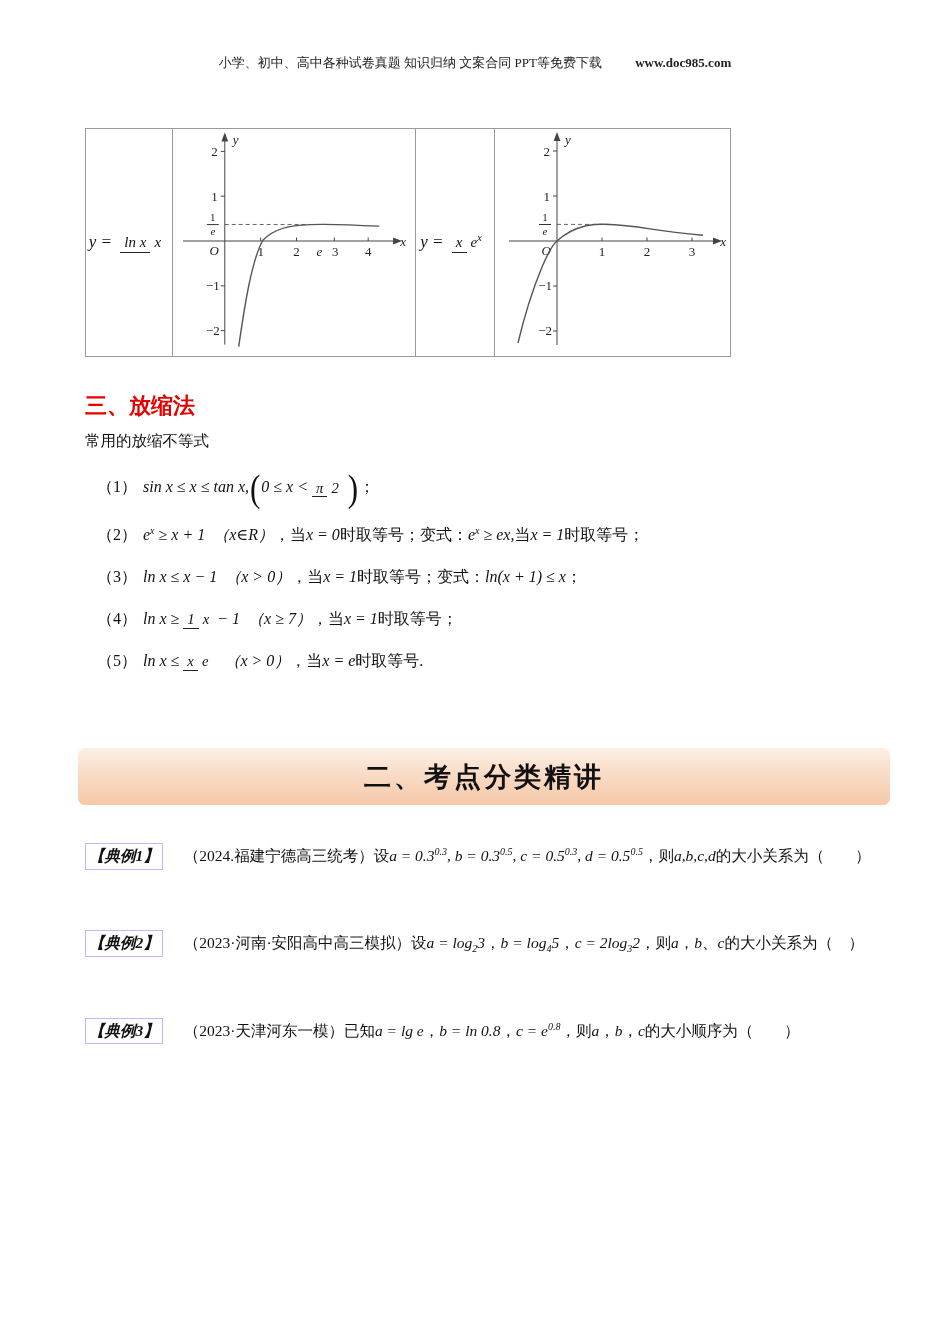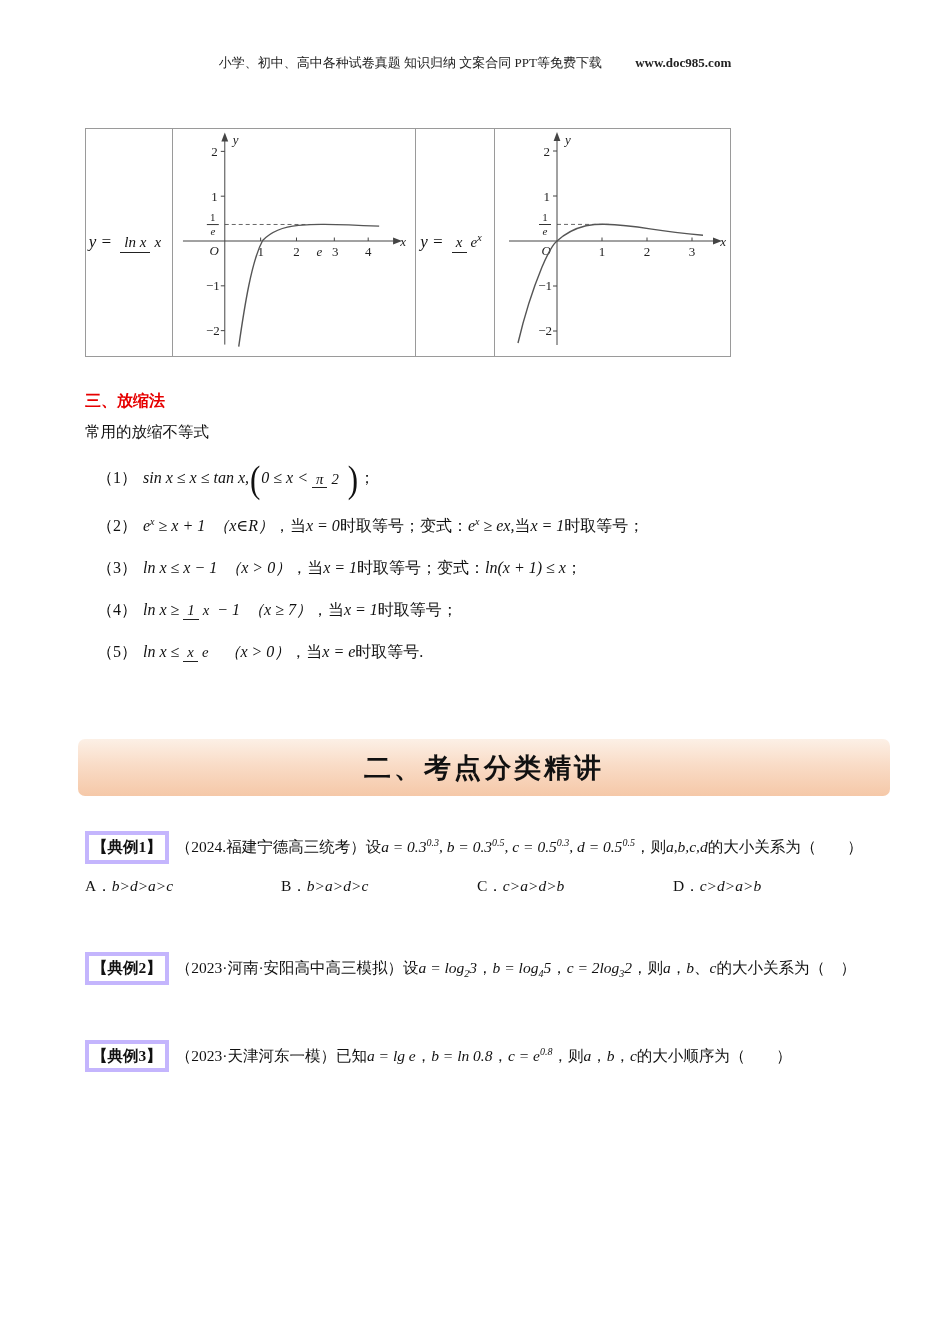--- a/index.html
+++ b/index.html
@@ -21,33 +21,33 @@
   .cn{font-style:normal;}
   .num{font-style:normal;margin-right:6px;}
   .cond{margin-left:8px;}
   .frac{display:inline-flex;flex-direction:row;text-align:center;vertical-align:middle;margin:0 4px;font-size:0.92em;font-style:italic;}
   .frac .fn{display:block;border-bottom:1px solid #222;padding:0 4px;line-height:1.15;}
   .frac .fd{display:block;padding:0 4px;line-height:1.15;}
   sup{font-size:10px;line-height:0;}
   sub{font-size:10px;line-height:0;}
   .bigp{display:inline-block;font-size:31px;line-height:1;transform:scaleY(1.2);vertical-align:middle;font-style:normal;font-weight:300;margin:0 1px;}
   
-  .section-title{margin:34px 0 0 85px;color:#e60000;font-weight:bold;font-size:16px;font-family:"DejaVu Sans","Liberation Sans",sans-serif;}
+  .section-title{margin:34px 0 0 85px;color:#e60000;font-weight:bold;font-size:22px;font-family:"DejaVu Sans","Liberation Sans",sans-serif;}
   .intro{margin:10px 0 0 85px;font-size:15.5px;}
   .fitem{margin:21px 0 0 97px;font-size:16px;}
   
   .banner{margin:76px 0 0 78px;width:812px;height:57px;border-radius:7px;
           background:linear-gradient(180deg,#fcf0e6 0%,#f9dcc7 45%,#f5c8a8 100%);
           display:flex;align-items:center;justify-content:center;}
   .banner-title{font-family:"DejaVu Sans","Liberation Sans",sans-serif;font-weight:bold;font-size:27px;letter-spacing:3px;color:#111;}
   
   .example{margin:34px 0 0 85px;width:795px;font-size:15.5px;}
   .example + .example{margin-top:54px;}
   .ex-body{line-height:2.15;}
-  .exlabel{display:inline-block;border:4px solid #c4b5fd;padding:0 3px;font-weight:bold;margin-right:7px;line-height:1.6;}
+  .exlabel{display:inline-block;border:1px solid #c4b5fd;padding:0 3px;font-weight:bold;margin-right:21px;line-height:1.6;font-style:italic;}
   .options{display:flex;margin-top:12px;align-items:center;}
   .opt{white-space:nowrap;}
   .optlabel{font-style:normal;}
   .opts-wide .opt{width:196px;}
   .opts-narrow .opt{width:121px;}
   .opts-mid .opt{width:165px;}
   
   svg text{font-family:"Liberation Serif","DejaVu Serif",serif;font-size:13px;fill:#222;font-style:normal;}
   svg text.it{font-style:italic;}
   svg text.sm{font-size:11px;}
@@ -163,26 +163,20 @@
     </span><span class="math cond">（x &gt; 0）</span><span class="cn">，当</span><span class="math">x = e</span><span class="cn">时取等号.</span></div>
 
 <div class="banner">
   <span class="banner-title">二、考点分类精讲</span>
 </div>
 
 <div class="example">
   <div class="ex-body">
     <span class="exlabel">【典例1】</span><span class="rich"><span class="cn">（2024.福建宁德高三统考）设</span><span class="math">a = 0.3</span><sup class="math">0.3</sup><span class="math">, b = 0.3</span><sup class="math">0.5</sup><span class="math">, c = 0.5</span><sup class="math">0.3</sup><span class="math">, d = 0.5</span><sup class="math">0.5</sup><span class="cn">，则</span><span class="math">a,b,c,d</span><span class="cn">的大小关系为（　　）</span></span>
   </div>
-  <div class="options opts-wide">
-    <span class="opt"><span class="optlabel">A．</span><span class="math">b&gt;d&gt;a&gt;c</span></span>
-    <span class="opt"><span class="optlabel">B．</span><span class="math">b&gt;a&gt;d&gt;c</span></span>
-    <span class="opt"><span class="optlabel">C．</span><span class="math">c&gt;a&gt;d&gt;b</span></span>
-    <span class="opt"><span class="optlabel">D．</span><span class="math">c&gt;d&gt;a&gt;b</span></span>
-  </div>
 </div>
 
 <div class="example">
   <div class="ex-body">
     <span class="exlabel">【典例2】</span><span class="rich"><span class="cn">（2023·河南·安阳高中高三模拟）设</span><span class="math">a = log</span><sub class="math">2</sub><span class="math">3</span><span class="cn">，</span><span class="math">b = log</span><sub class="math">4</sub><span class="math">5</span><span class="cn">，</span><span class="math">c = 2log</span><sub class="math">3</sub><span class="math">2</span><span class="cn">，则</span><span class="math">a</span><span class="cn">，</span><span class="math">b</span><span class="cn">、</span><span class="math">c</span><span class="cn">的大小关系为（　）</span></span>
   </div>
 </div>
 
 <div class="example">
   <div class="ex-body">

